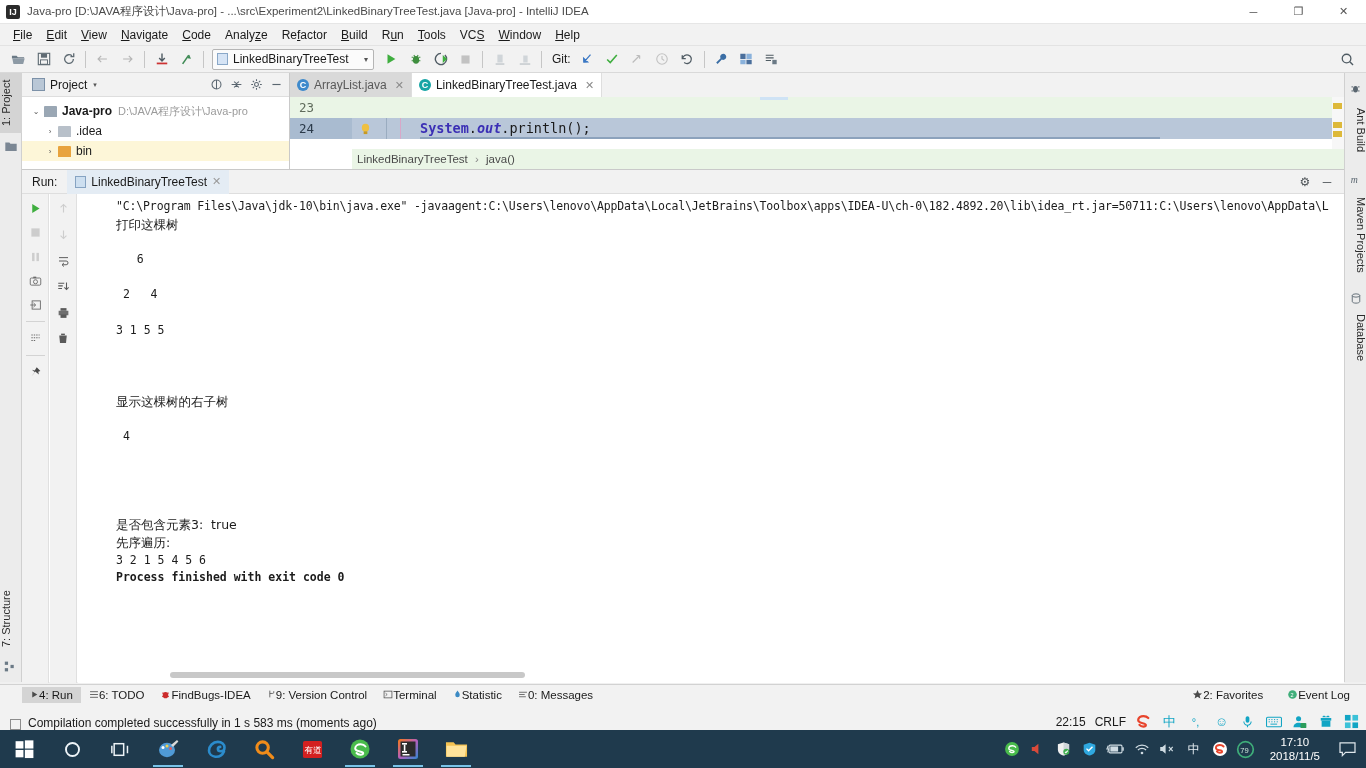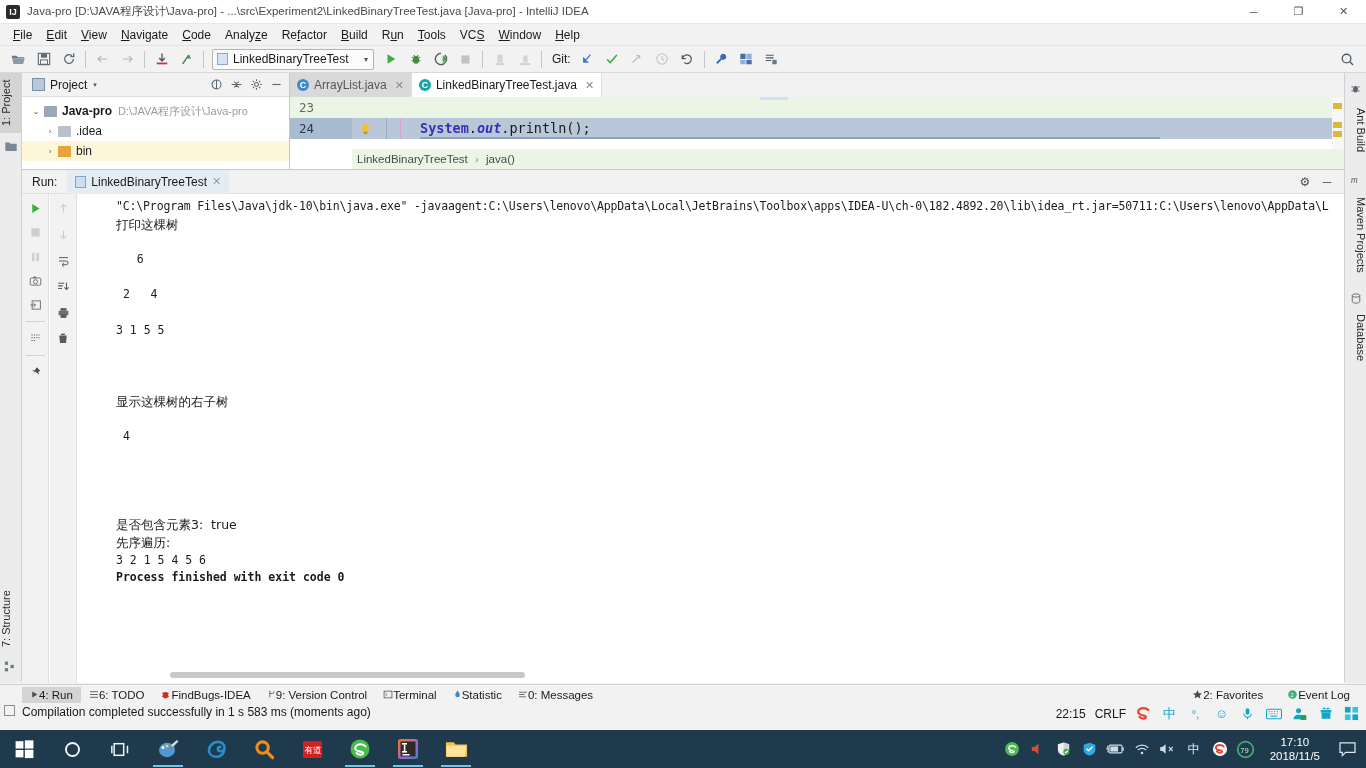--- a/index.html
+++ b/index.html
@@ -244,21 +244,21 @@
   .bb-item {
     display: flex; align-items: center; font-size: 11.5px; color: #1a1a1a;
     padding: 2px 8px; white-space: nowrap;
   }
   .bb-item.active { background: #d4d4d4; }
   .bb-right { margin-left: auto; display: flex; align-items: center; gap: 8px; padding-right: 8px; }
 
   
   .statusbar {
     position: absolute; top: 705px; left: 0; width: 1366px; height: 25px;
-    background: #f2f2f2; display: flex; align-items: flex-start; padding-left: 4px;
+    background: #f2f2f2; display: flex; align-items: flex-end; padding-left: 10px;
   }
   .sb-text { font-size: 12px; color: #1a1a1a; }
   .sb-icon-sq { width: 11px; height: 11px; border: 1px solid #8d8d8d; margin-right: 7px; flex: none; }
   .sb-right { margin-left: auto; display: flex; align-items: center; gap: 9px; padding-right: 6px; }
   .sb-r-text { font-size: 12px; color: #1a1a1a; }
   .ime-icon { width: 17px; height: 17px; display: flex; align-items: center; justify-content: center; font-size: 13px; color: #12a5c4; }
 
   
   .taskbar {
     position: absolute; top: 730px; left: 0; width: 1366px; height: 38px;

